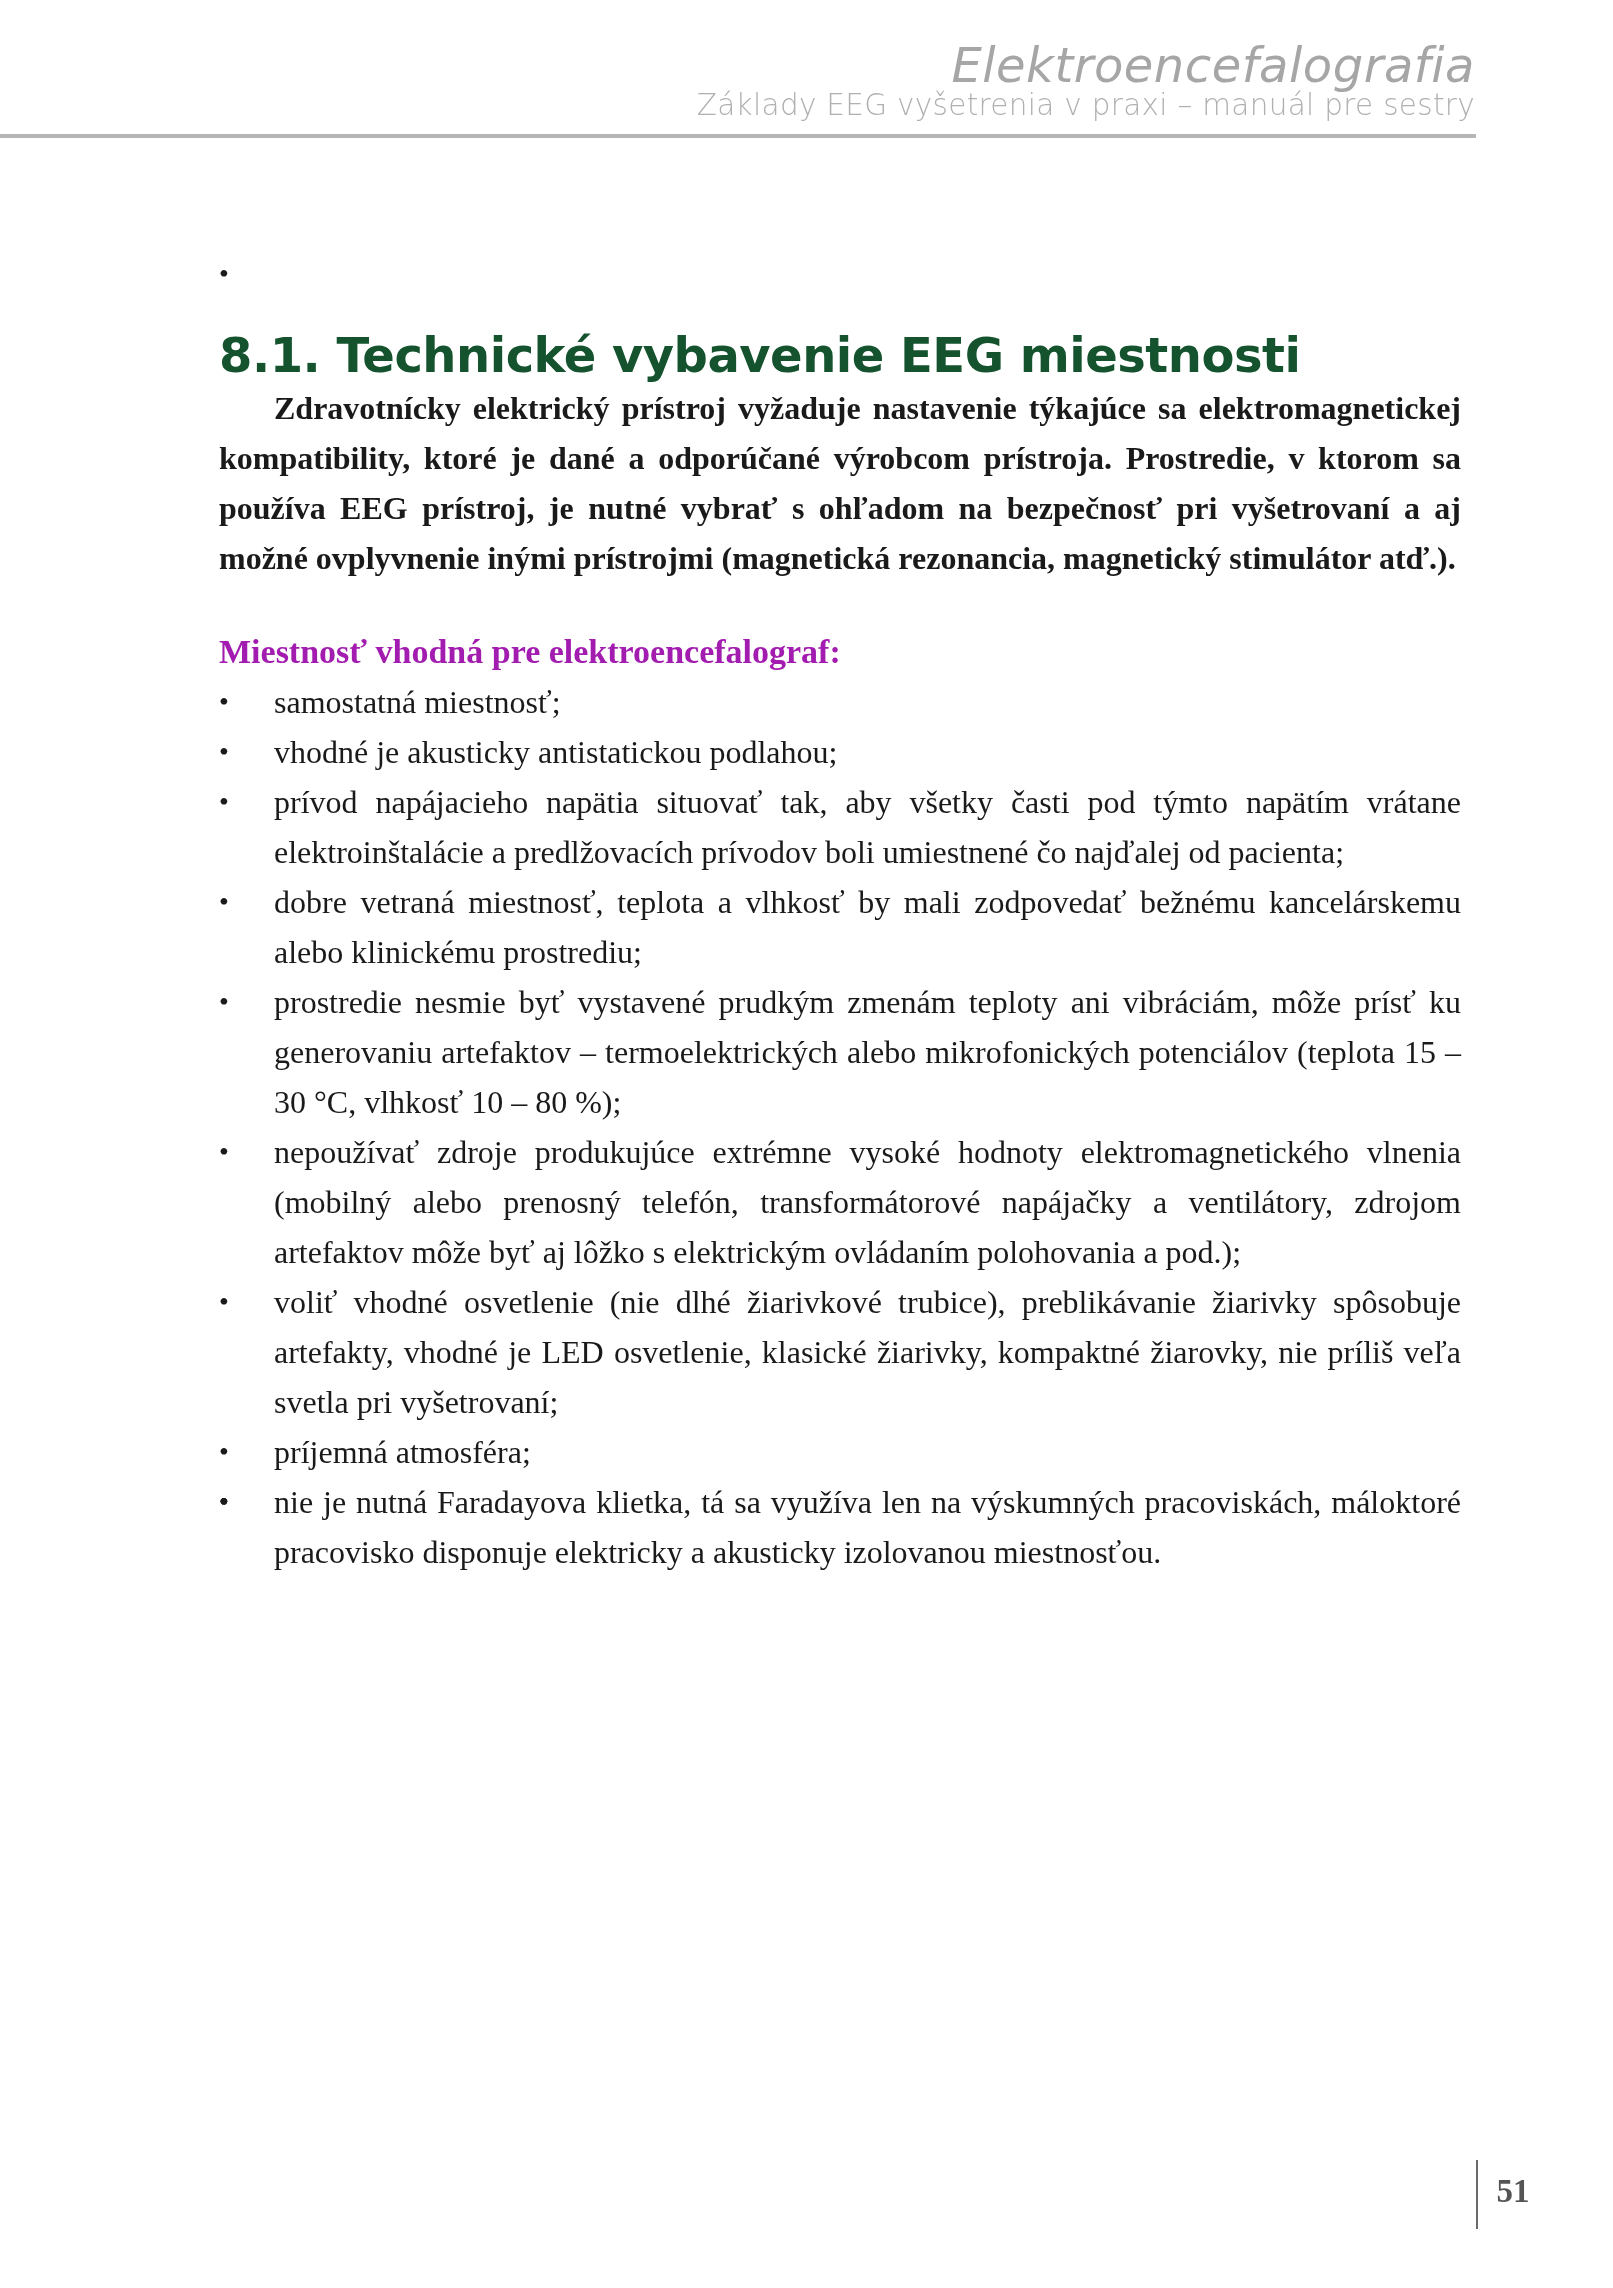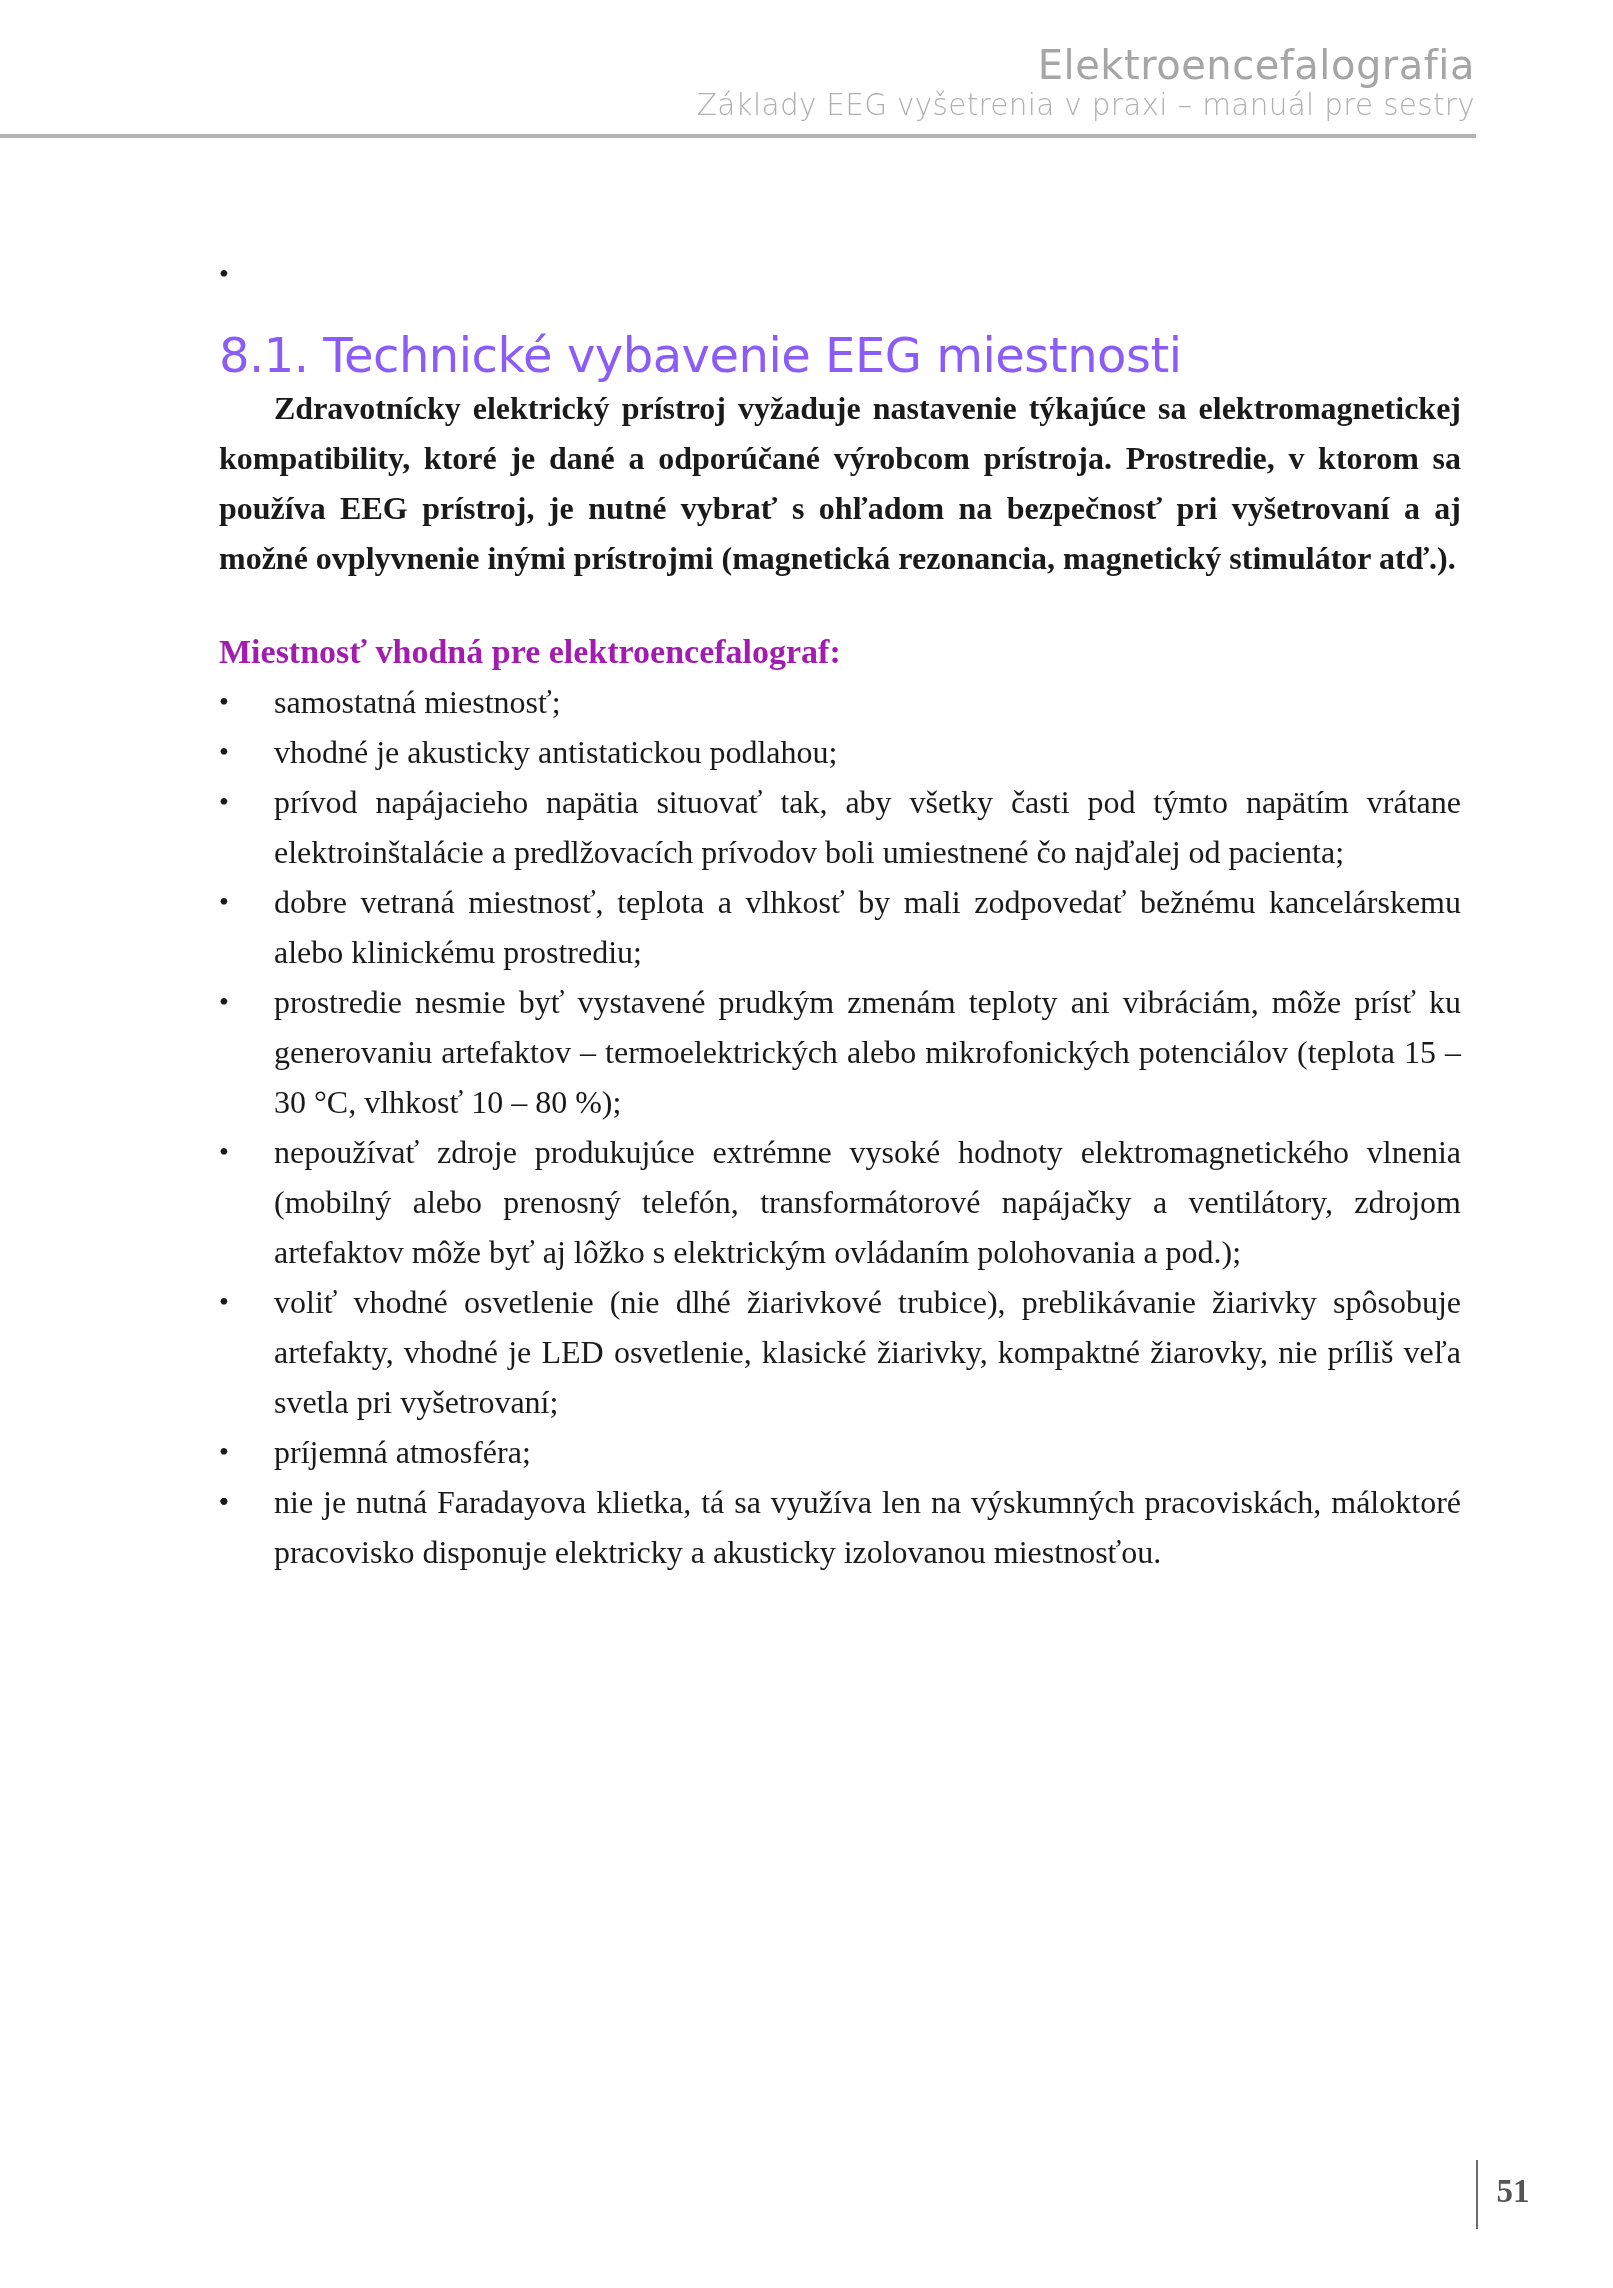--- a/index.html
+++ b/index.html
@@ -18,25 +18,26 @@
     .running-header {
       position: absolute;
       right: 138px;
       top: 42px;
       text-align: right;
       font-family: "DejaVu Sans", "Liberation Sans", sans-serif;
       font-weight: 200;
       color: #a9a9a9;
     }
     .running-header .book-title {
-      font-size: 40px;
+      font-size: 48px;
       line-height: 46px;
       letter-spacing: 0.5px;
       font-weight: normal;
       color: #a6a6a6;
+      font-style: italic;
     }
     .running-header .book-subtitle {
       font-size: 29.5px;
       line-height: 35px;
       color: #b0b0b0;
       letter-spacing: 0.3px;
     }
     .header-rule {
       position: absolute;
       left: 0;
@@ -72,24 +73,24 @@
     ul.bullets li .bullet {
       position: absolute;
       left: 0;
       top: 0;
       width: 28px;
       font-size: 28px;
     }
     .section-heading {
       margin-top: 79px;
       font-family: "DejaVu Sans", "Liberation Sans", sans-serif;
-      font-weight: 400;
+      font-weight: 700;
       font-size: 48px;
       line-height: 55px;
-      color: #8b5cf6;
+      color: #14532d;
       letter-spacing: -0.5px;
     }
     .section-paragraph {
       text-indent: 55px;
     }
     .subheading {
       margin-top: 44px;
       font-size: 34px;
       line-height: 50px;
       font-weight: bold;

